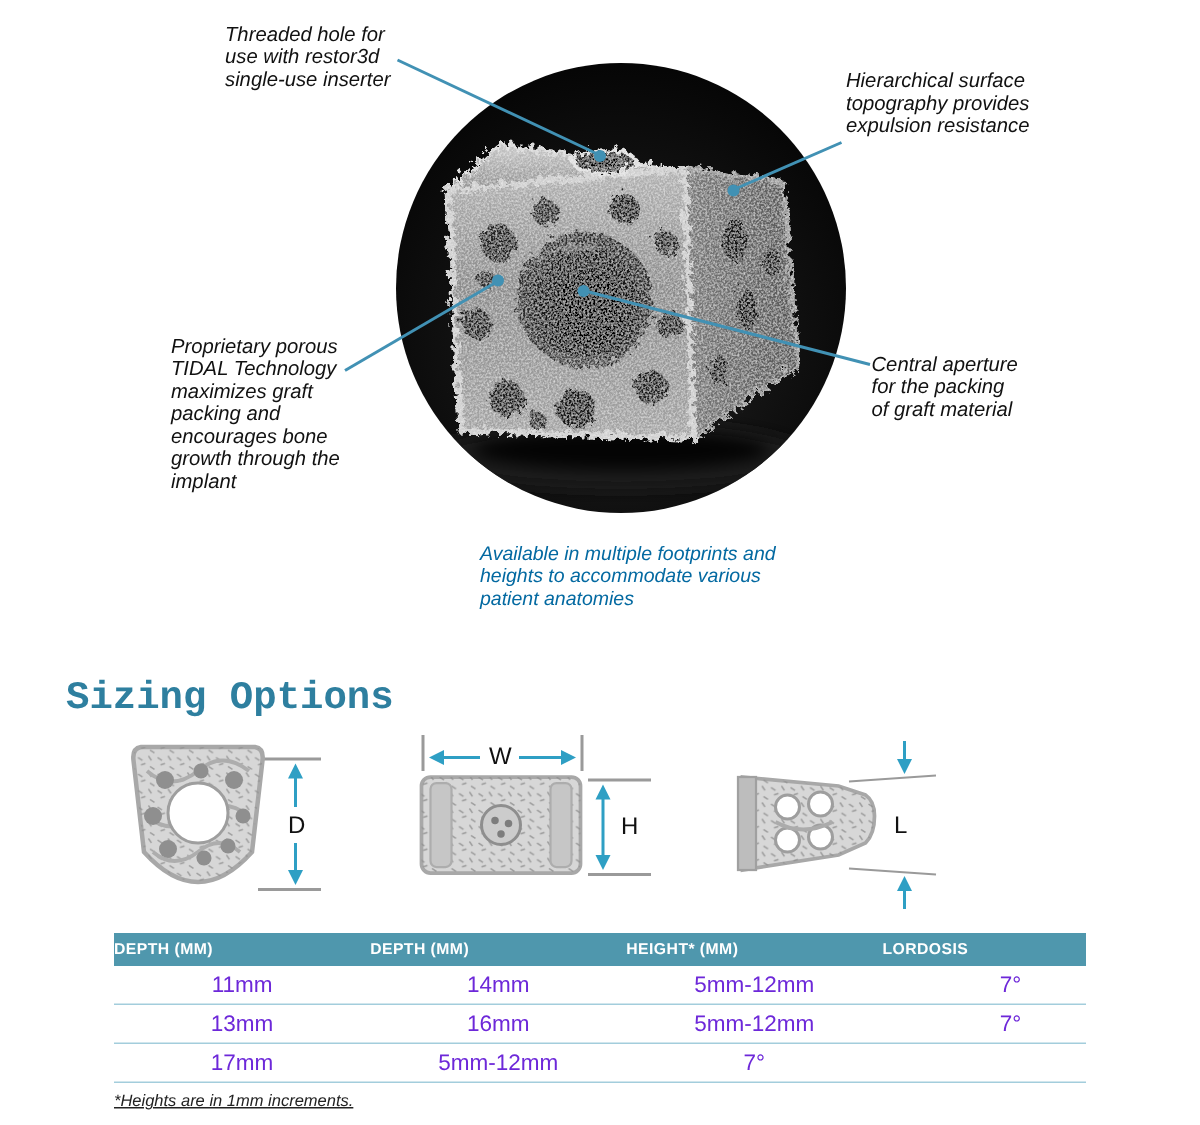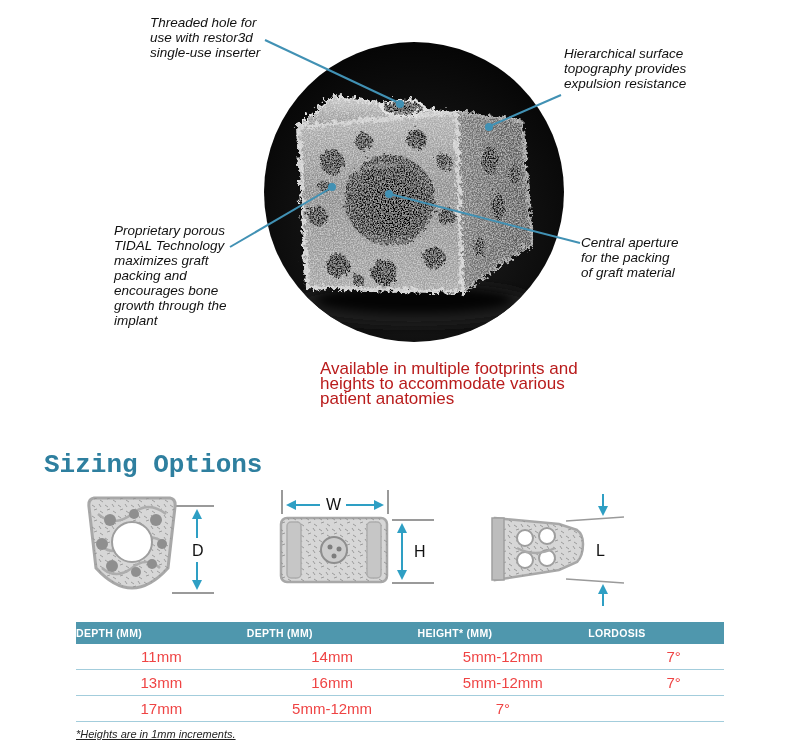--- a/index.html
+++ b/index.html
@@ -4,38 +4,38 @@
 <style>
   html,body{margin:0;padding:0;background:#ffffff;}
   .page{position:relative;width:724px;height:750px;background:#ffffff;overflow:hidden;
         font-family:"Liberation Sans",sans-serif;color:#1a1a1a;}
   svg{display:block;}
   .abs{position:absolute;}
 
   
   .callout{position:absolute;font-style:italic;font-size:13.5px;line-height:15px;
            color:#111;white-space:pre-line;}
-  .caption{position:absolute;font-size:17px;line-height:15px;
-           color:#b91c1c;white-space:pre-line;}
+  .caption{position:absolute;font-style:italic;font-size:13px;line-height:15px;
+           color:#0369a1;white-space:pre-line;}
 
   
   .sizing-heading{position:absolute;left:44px;top:450px;
       font-family:Liberation Mono, monospace;font-weight:bold;
       font-size:26px;color:#2e7f9f;letter-spacing:0px;}
   .dim-label{position:absolute;font-size:16px;color:#111;background:#ffffff;padding:0 2px;}
 
   
   .size-table{position:absolute;left:76px;top:622px;width:683px;}
   .t-header{display:grid;grid-template-columns:repeat(4,1fr);background:#4f97ad;height:22px;
             align-items:center;}
   .t-header .th{color:#ffffff;font-size:10.5px;font-weight:bold;
                 letter-spacing:.3px;}
   .t-row{display:grid;grid-template-columns:repeat(4,1fr);height:25px;align-items:center;
          border-bottom:1.5px solid #a3cddc;background:#ffffff;}
-  .t-row .td{text-align:center;font-size:15px;color:#ef4444;}
+  .t-row .td{text-align:center;font-size:15px;color:#6d28d9;}
   .footnote{position:absolute;left:76px;top:728px;font-style:italic;font-size:11px;color:#222;text-decoration:underline;}
 </style>
 </head>
 <body>
 
 <div class="page">
 
   <svg class="abs" style="left:264px;top:42px;" width="300" height="300" viewBox="0 0 300 300">
     <defs>
       <radialGradient id="bgGrad" cx="50%" cy="62%" r="70%">

